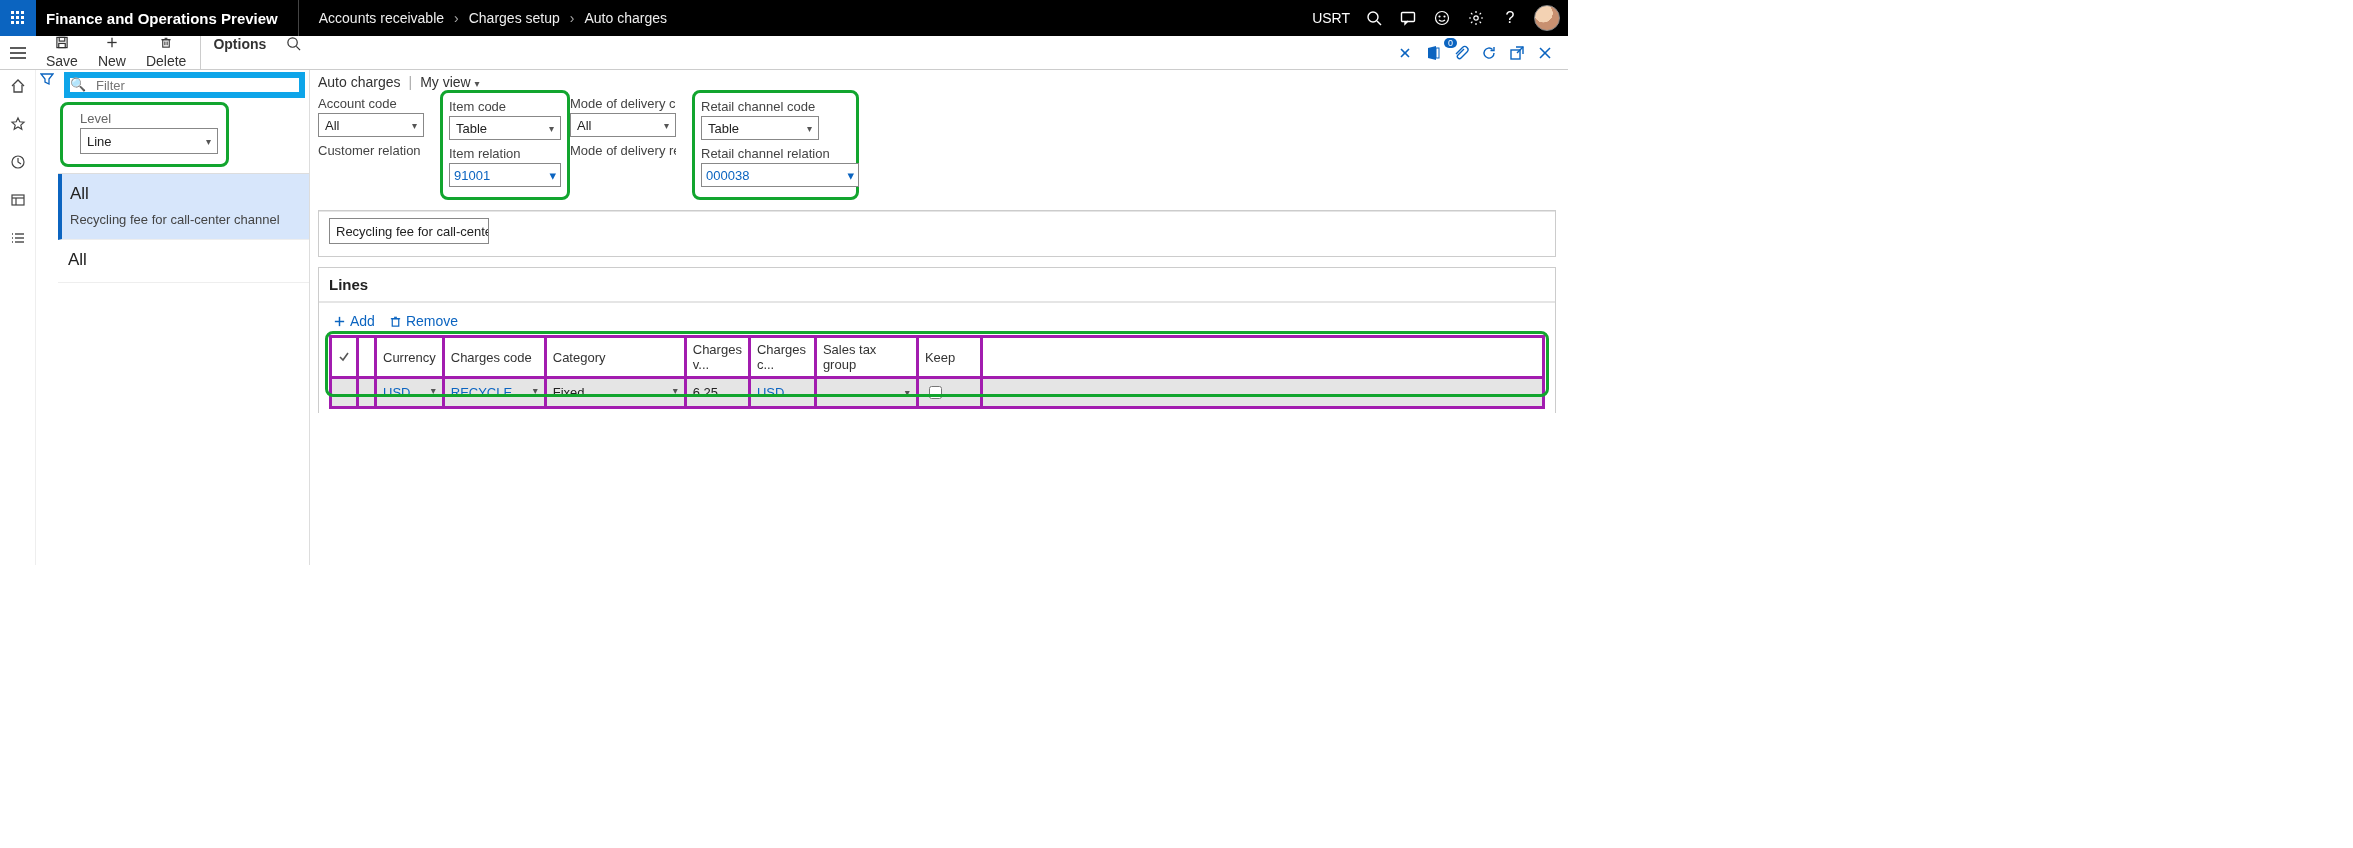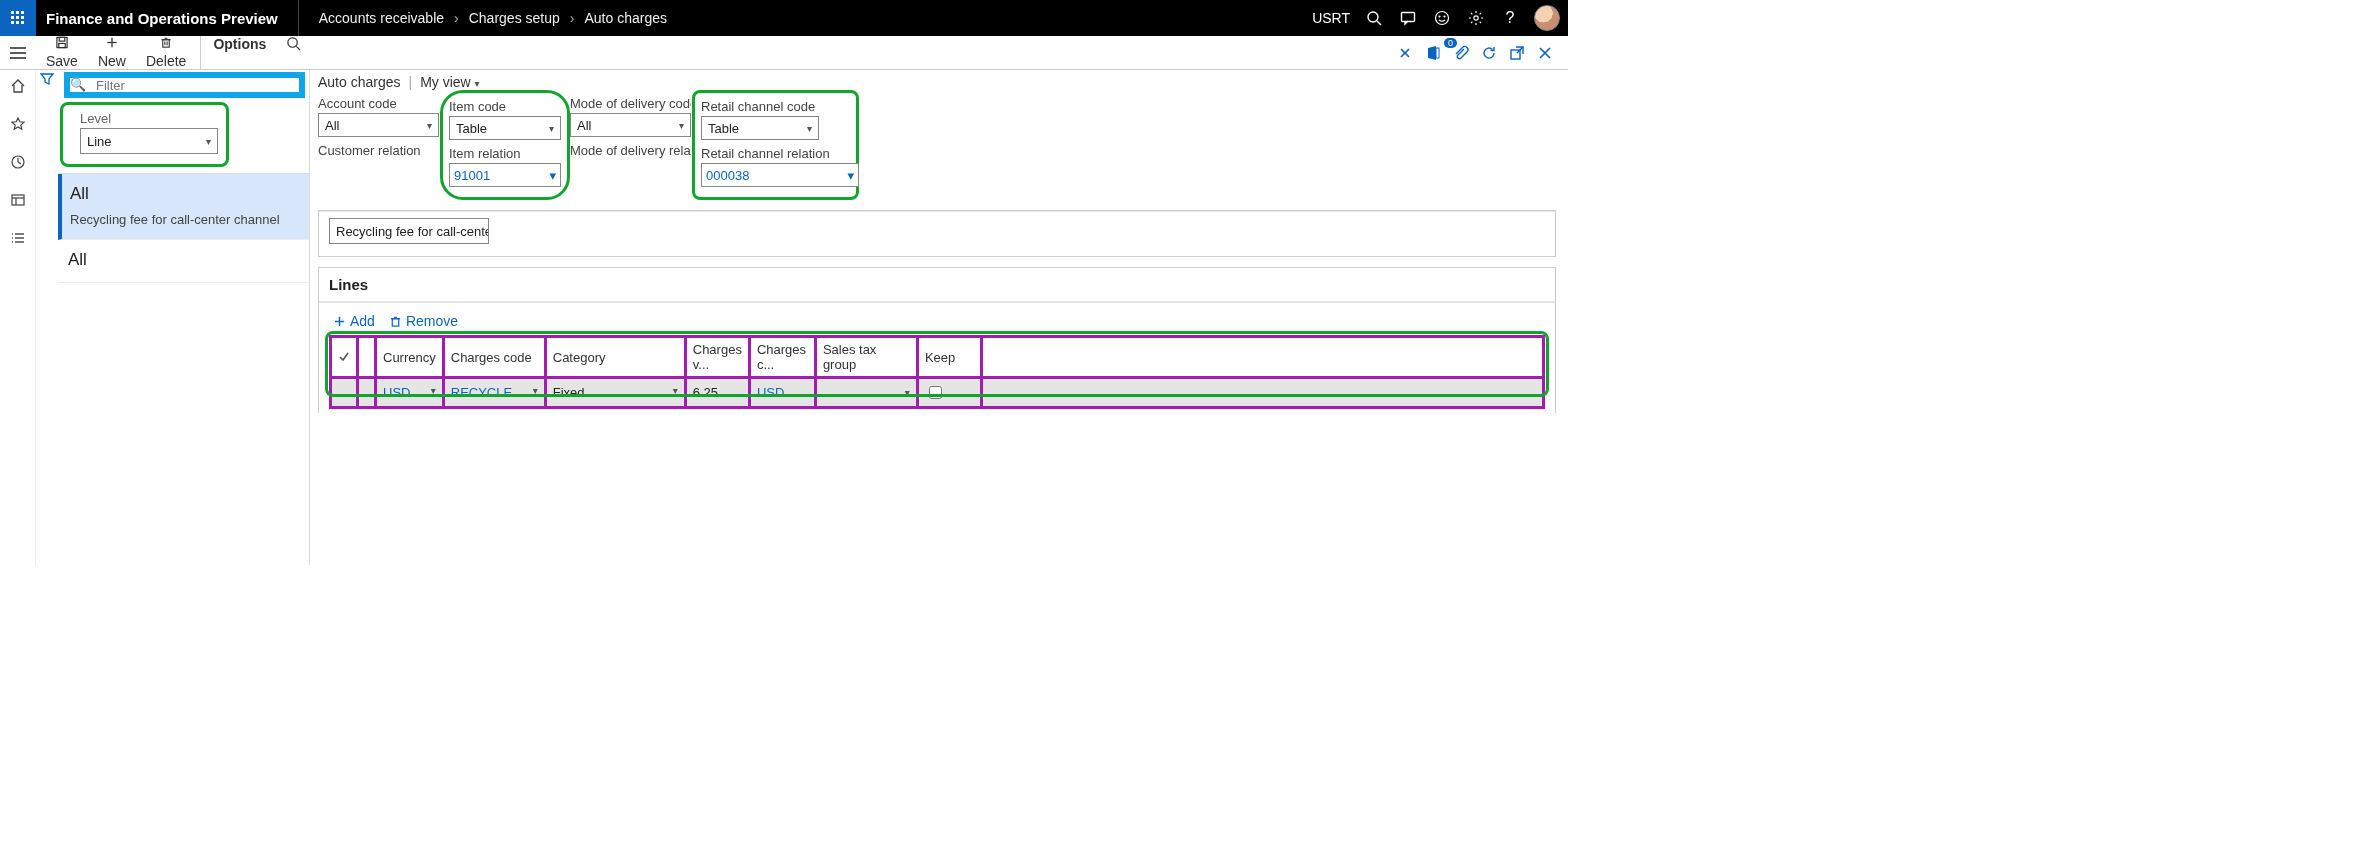--- a/index.html
+++ b/index.html
@@ -44,21 +44,21 @@
   .listitems { border-top:1px solid #ddd; margin-top:6px;}
   .listitem { padding:10px 10px 12px 10px; border-bottom:1px solid #eee;}
   .listitem.sel { background:#d7e6fb; border-left:4px solid #0b64c0; padding-left:8px;}
   .listtitle { font-size:17px; color:#222;}
   .listsub { font-size:13px; color:#444; margin-top:8px;}
 
   
   .main { position:absolute; top:70px; left:310px; right:6px; bottom:0; padding:4px 6px 0 8px; overflow:hidden;}
   .mainhdr { display:flex; align-items:center; gap:8px; color:#333; font-size:14px; margin-bottom:6px;}
   .mainhdr .divider { color:#aaa;}
-  .fieldcell { width:122px; padding-right:1px;}
+  .fieldcell { width:122px; padding-right:16px;}
   .flabel { font-size:13px; color:#444; margin-bottom:2px; white-space:nowrap; overflow:hidden;}
   .combo2 { height:24px; border:1px solid #888; display:flex; align-items:center; padding:0 6px; justify-content:space-between; background:#fff; font-size:13px;}
   .relin { height:24px; width:100%; border:none; background:transparent; font-size:13px; padding:0 4px;}
   .relbox { height:24px; border:1px solid #888; display:flex; align-items:center; justify-content:space-between; padding:0 4px; background:#fff;}
   .relbox span { color:#0b64c0; font-size:13px;}
   .hbox-green { border:3px solid #12a52e; border-radius:8px; padding:6px 6px 10px 6px;}
 
   .section { border:1px solid #ccc; margin-top:10px; }
   .section-h { padding:8px 10px; font-weight:600; font-size:15px; display:flex; justify-content:space-between; align-items:center;}
   .section-b { padding:6px 10px 12px 10px; border-top:1px solid #e5e5e5;}
@@ -308,21 +308,21 @@
     <div class="fieldcell">
       <div class="flabel">Account code</div>
       <div class="combo2">
           <span>All</span>
           <span class="chevd">▾</span>
         </div>
       <div class="flabel" style="margin-top:6px;">Customer relation</div>
       <input class="relin" style="background: transparent;">
     </div>
 
-    <div class="hbox-green" style="margin-top:-6px; width:130px;border-radius:23px;">
+    <div class="hbox-green" style="margin-top:-6px; width:130px;">
       <div class="flabel">Item code</div>
       <div class="combo2">
           <span>Table</span>
           <span class="chevd">▾</span>
         </div>
       <div class="flabel" style="margin-top:6px;">Item relation</div>
       <div class="relbox">
           <span>91001</span>
           <span class="chevd">▾</span>
         </div>

